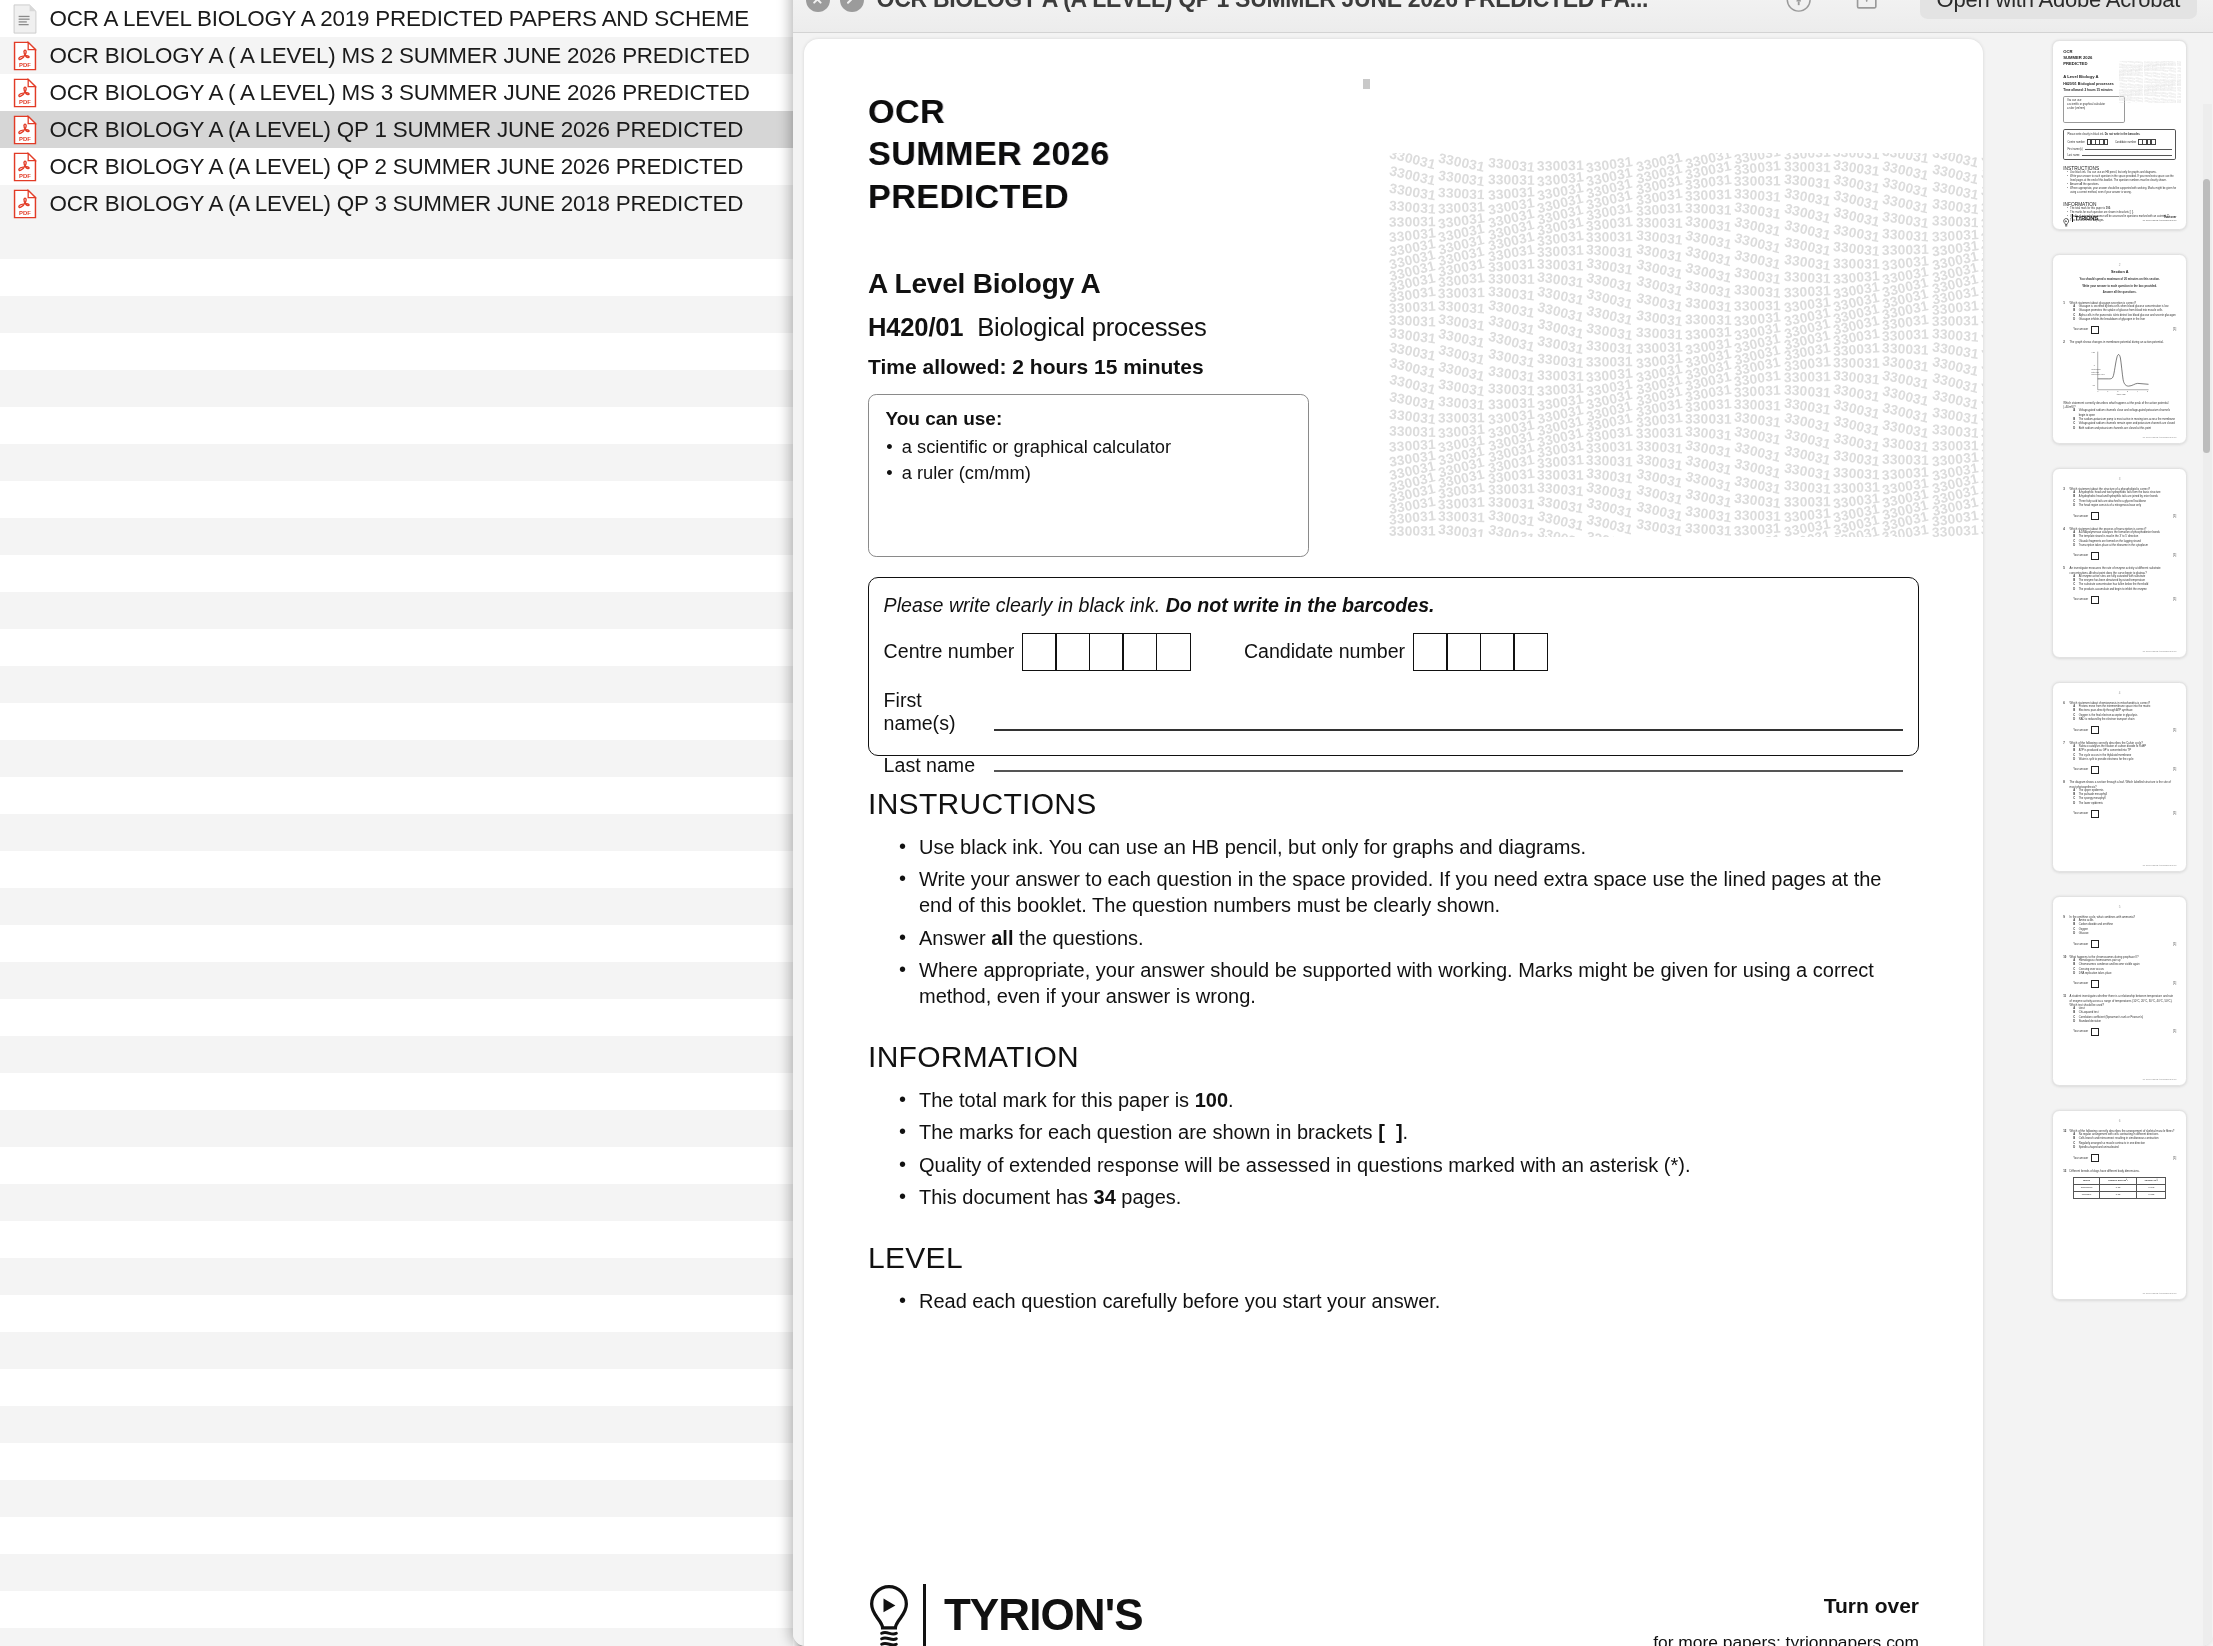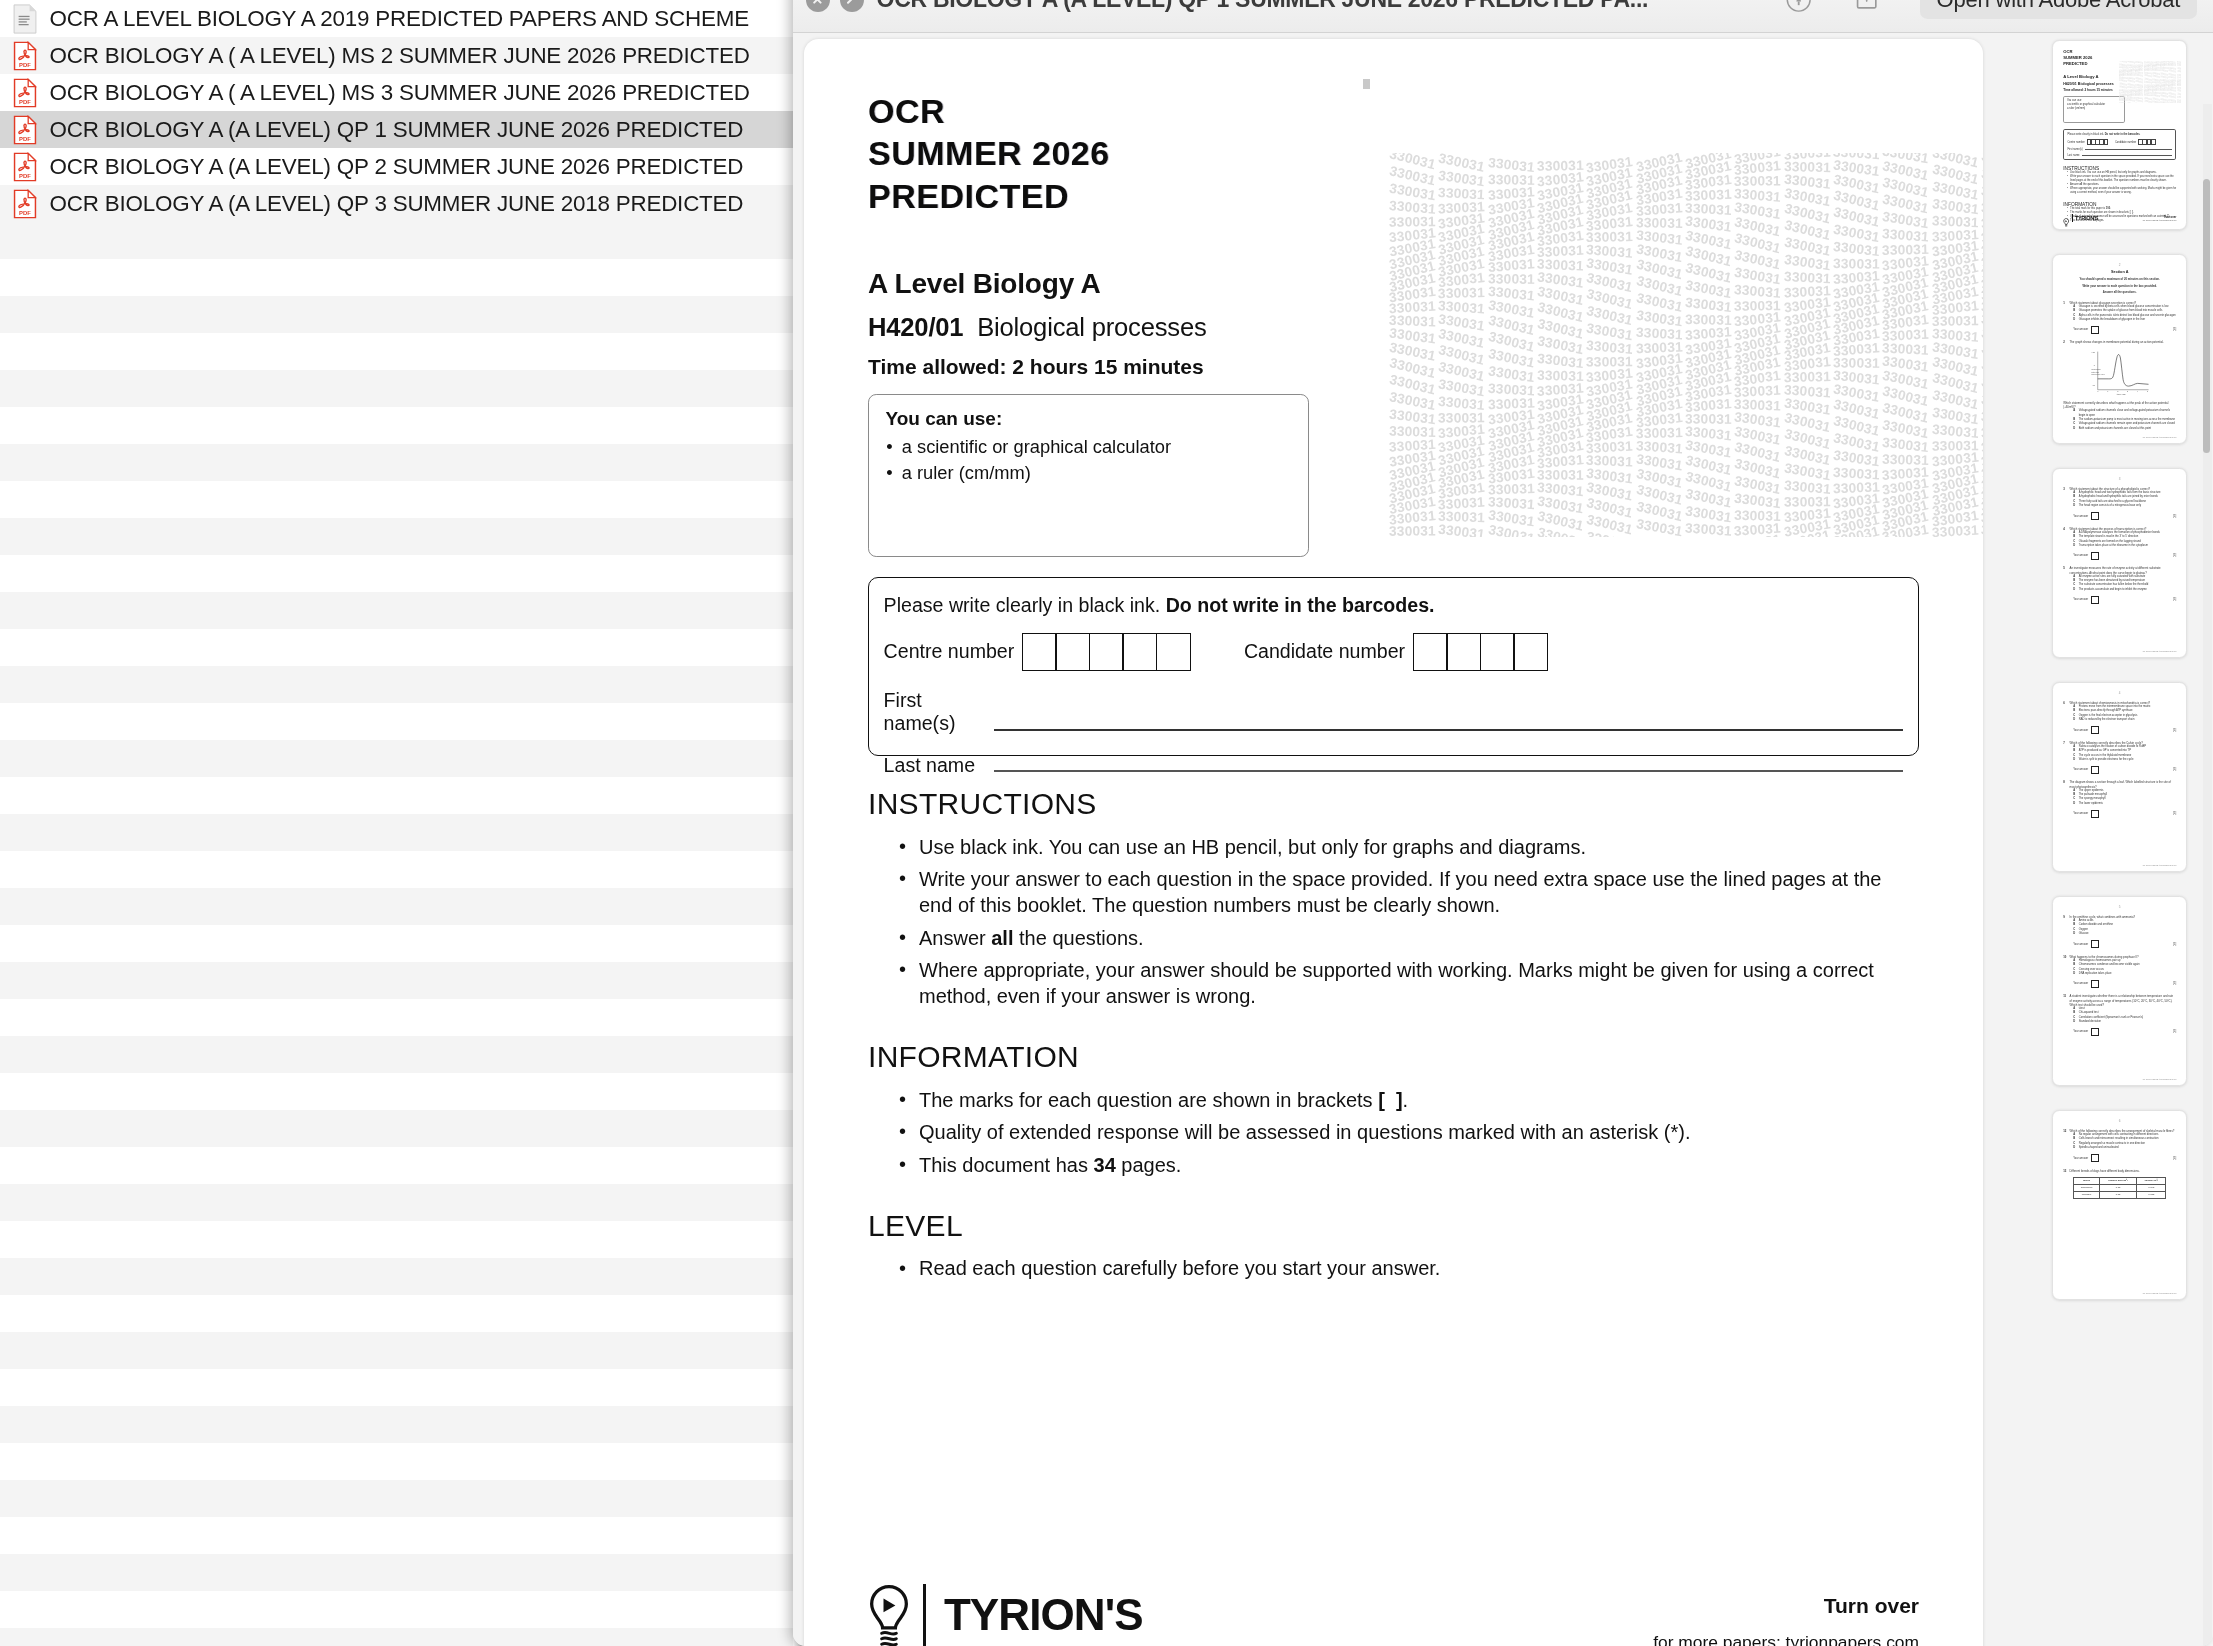--- a/index.html
+++ b/index.html
@@ -186,21 +186,21 @@
 
   .box-cand {
     position: relative;
     margin-top: 20px;
     width: 1051px; height: 179px;
     border: 1.5px solid #111;
     border-radius: 10px;
     background: #fff;
     padding: 16.4px 14.6px 0 14.6px;
   }
-  .cand-note { font-size: 19.6px; color: #111; }
+  .cand-note { font-size: 19.6px; color: #111; font-style: italic; }
   .cand-note b { font-weight: bold; }
   .num-line { display: flex; align-items: center; margin-top: 15.5px; }
   .num-label { font-size: 19.6px; color: #111; }
   .boxes { display: flex; margin-left: 9.1px; }
   .boxes .cell { width: 35px; height: 38px; border: 1.5px solid #111; margin-left: -1.5px; }
   .name-line { display: flex; align-items: flex-end; margin-top: 18.3px; }
   .name-line .nl { font-size: 19.6px; color: #111; width: 110px; }
   .name-line .rule { flex: 1; height: 1.8px; background: #333; margin-bottom: 4.6px; }
   .name-line .rule.thin { height: 1.5px; background: #555; }
 
@@ -920,20 +920,21 @@
         <div class="sec-h">INSTRUCTIONS</div>
         <ul class="bl">
           <li>Use black ink. You can use an HB pencil, but only for graphs and diagrams.</li>
           <li>Write your answer to each question in the space provided. If you need extra space use the lined pages at the end of this booklet. The question numbers must be clearly shown.</li>
           <li>Answer <b>all</b> the questions.</li>
           <li>Where appropriate, your answer should be supported with working. Marks might be given for using a correct method, even if your answer is wrong.</li>
         </ul>
 
         <div class="sec-h">INFORMATION</div>
         <ul class="bl">
+          <li>The total mark for this paper is <b>100</b>.</li>
           <li>The marks for each question are shown in brackets <b>[&nbsp;&nbsp;]</b>.</li>
           <li>Quality of extended response will be assessed in questions marked with an asterisk (*).</li>
           <li>This document has <b>34</b> pages.</li>
         </ul>
 
         <div class="sec-h">LEVEL</div>
         <ul class="bl">
           <li>Read each question carefully before you start your answer.</li>
         </ul>
 

